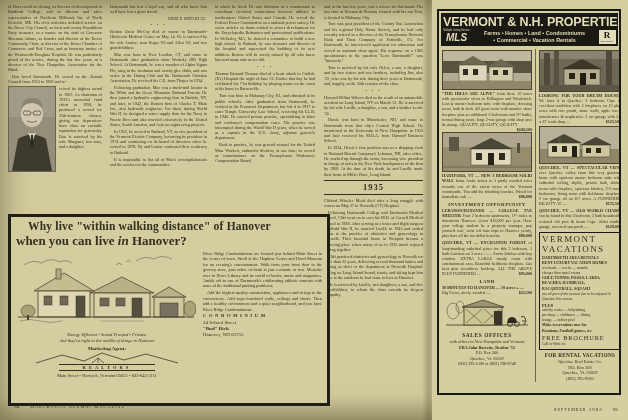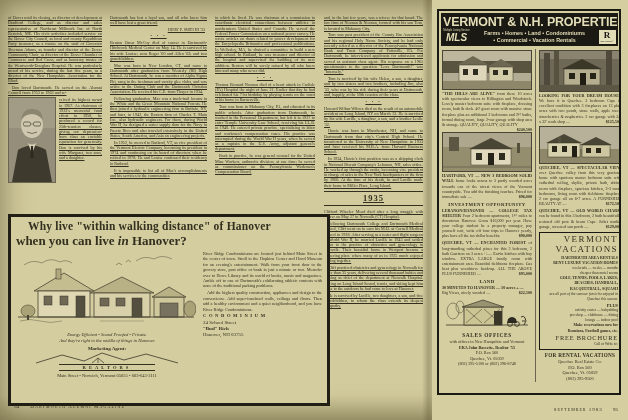--- a/index.html
+++ b/index.html
@@ -5,21 +5,21 @@
   html,body{margin:0;padding:0;background:#8e8662;}
   .scan{position:relative;width:628px;height:420px;overflow:hidden;
         background:linear-gradient(180deg,#c7c091 0%,#d2cb9d 6%,#d2cb9d 94%,#b7b083 100%);
         box-shadow:inset 0 0 30px rgba(60,52,24,.55);
         font-family:"Liberation Serif","DejaVu Serif",serif;color:#33301f;}
   .page-left{position:absolute;left:0;top:0;width:430px;height:420px;}
   .page-right{position:absolute;left:432px;top:0;width:196px;height:420px;background:#d5cea0;}
   .spine{position:absolute;left:422px;top:0;width:14px;height:420px;
          background:linear-gradient(90deg,rgba(90,80,45,0) 0%,rgba(90,80,45,.35) 45%,rgba(90,80,45,.1) 100%);}
   
-  .col{position:absolute;top:15px;overflow:hidden;text-decoration:underline;}
+  .col{position:absolute;top:4px;overflow:hidden;}
   .col1{left:8px;width:94px;height:208px;}
   .col2{left:110px;width:97px;height:208px;}
   .col3{left:215px;width:100px;height:208px;}
   .col4{left:324px;width:99px;height:394px;}
   .bt{font-size:4.2px;line-height:1.26;text-align:justify;margin:0 0 1.5px 0;text-indent:4px;}
   .nd{text-indent:0;}
   .sig{font-size:4.2px;text-align:right;font-variant:small-caps;margin:0 2px 1px 0;}
   .sep{font-size:4px;text-align:center;letter-spacing:2px;margin:1px 0 2px;}
   .photo-row{display:flex;gap:3px;}
   .photo-row .side{flex:1;}
@@ -68,21 +68,21 @@
   .rp-col-a{width:92px;padding-right:3px;border-right:.5px solid #6a6450;}
   .rp-col-b{flex:1;padding-left:3px;}
   .cap{font-size:4.1px;line-height:1.26;text-align:justify;margin:1px 0 2px;}
   .cap b{font-weight:700;}
   .price{float:right;font-weight:700;padding-left:3px;}
   .sec-hdr{font-size:4.8px;font-weight:700;text-align:center;letter-spacing:.4px;margin:2.5px 0 1px;}
   .lphoto{display:block;border:.5px solid #4a4637;margin:1px auto 0;}
   .sales{font-size:4.2px;text-align:center;line-height:1.3;margin-top:1px;}
   .sales .big{font-size:5.4px;font-weight:700;letter-spacing:.6px;}
   .sales .bold{font-weight:700;}
-  .vac-box{border:1.4px solid #1b1913;margin-top:3px;padding:2.5px 2px;text-align:right;}
+  .vac-box{border:1.4px solid #1b1913;margin-top:3px;padding:2.5px 2px;text-align:left;}
   .vac-t{font-size:9px;letter-spacing:1.4px;line-height:1.05;}
   .vac-b{font-size:3.9px;font-weight:700;margin-top:1.4px;}
   .vac-s{font-size:3.7px;margin-top:.8px;}
   .vac-i{font-size:3.7px;font-style:italic;margin-top:.8px;line-height:1.2;}
   .vac-plus{font-size:4.4px;font-weight:700;margin-top:1.4px;}
   .vac-free{font-size:6.4px;letter-spacing:.8px;margin-top:1.6px;}
   .rentals{text-align:center;margin-top:2.5px;line-height:1.3;}
   .rentals .t{font-size:5.2px;font-weight:700;letter-spacing:.3px;}
   .rentals .l{font-size:4.4px;}
   .footer-right{position:absolute;right:10px;bottom:8px;font-size:5px;}

